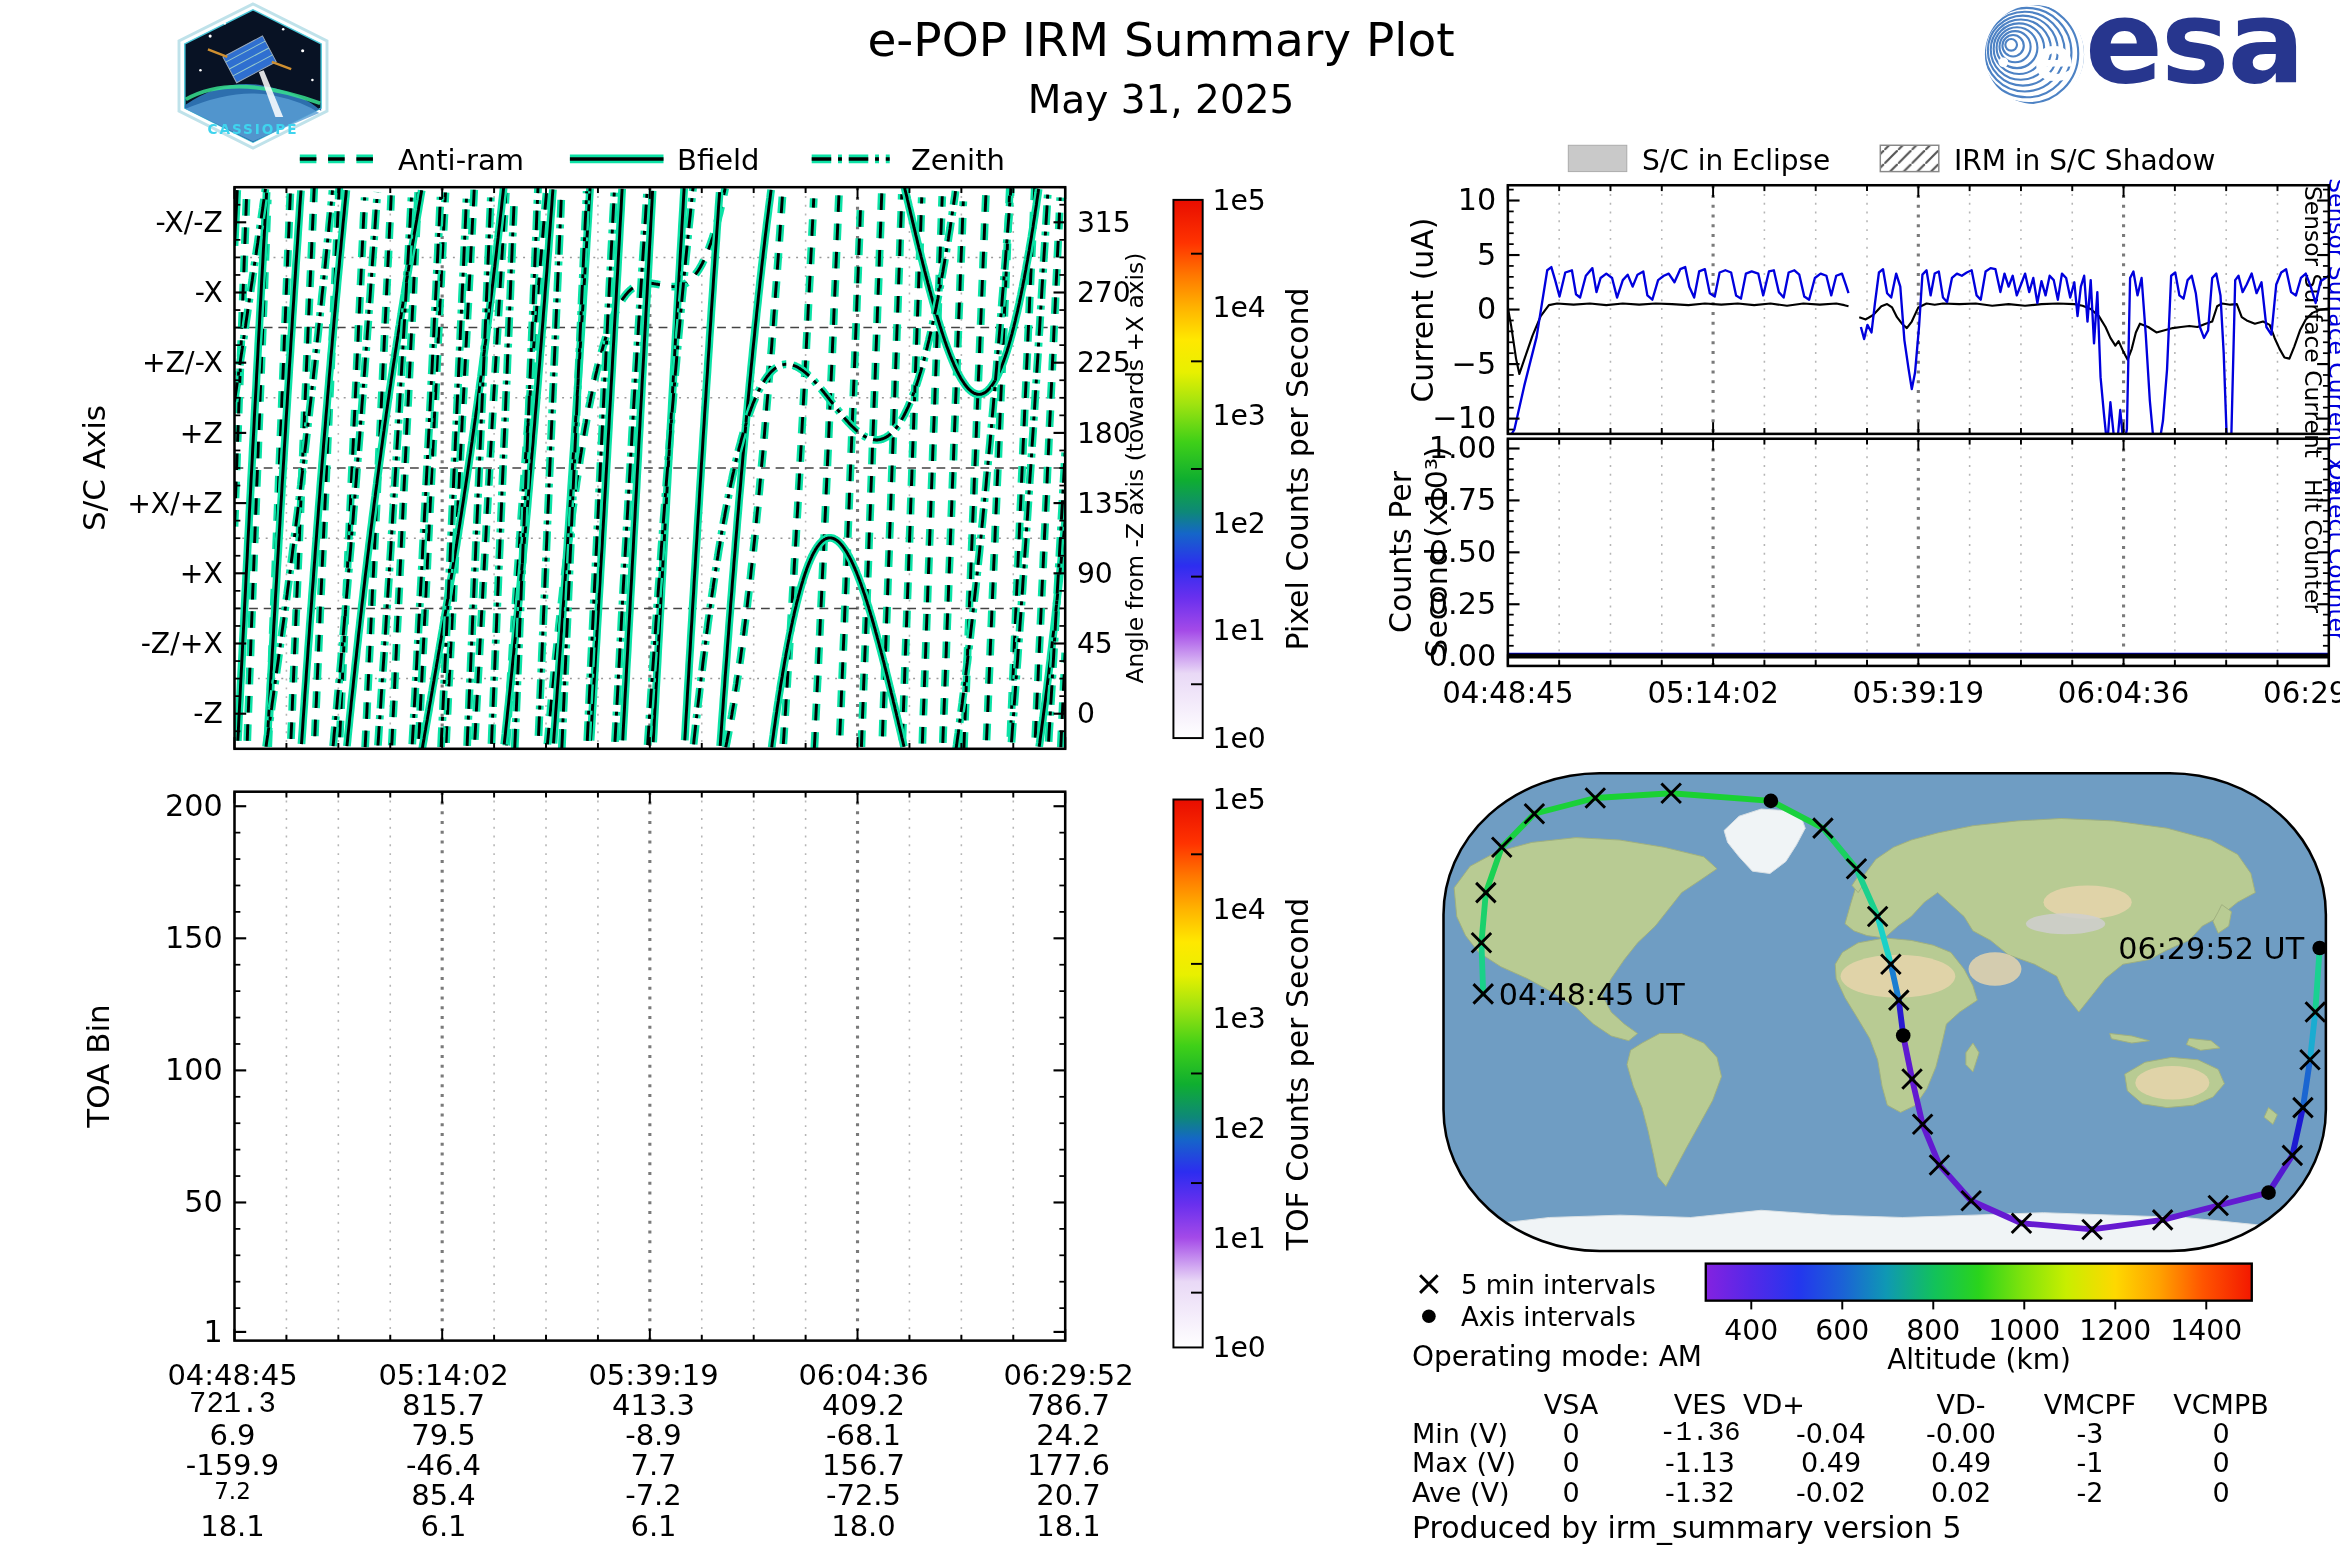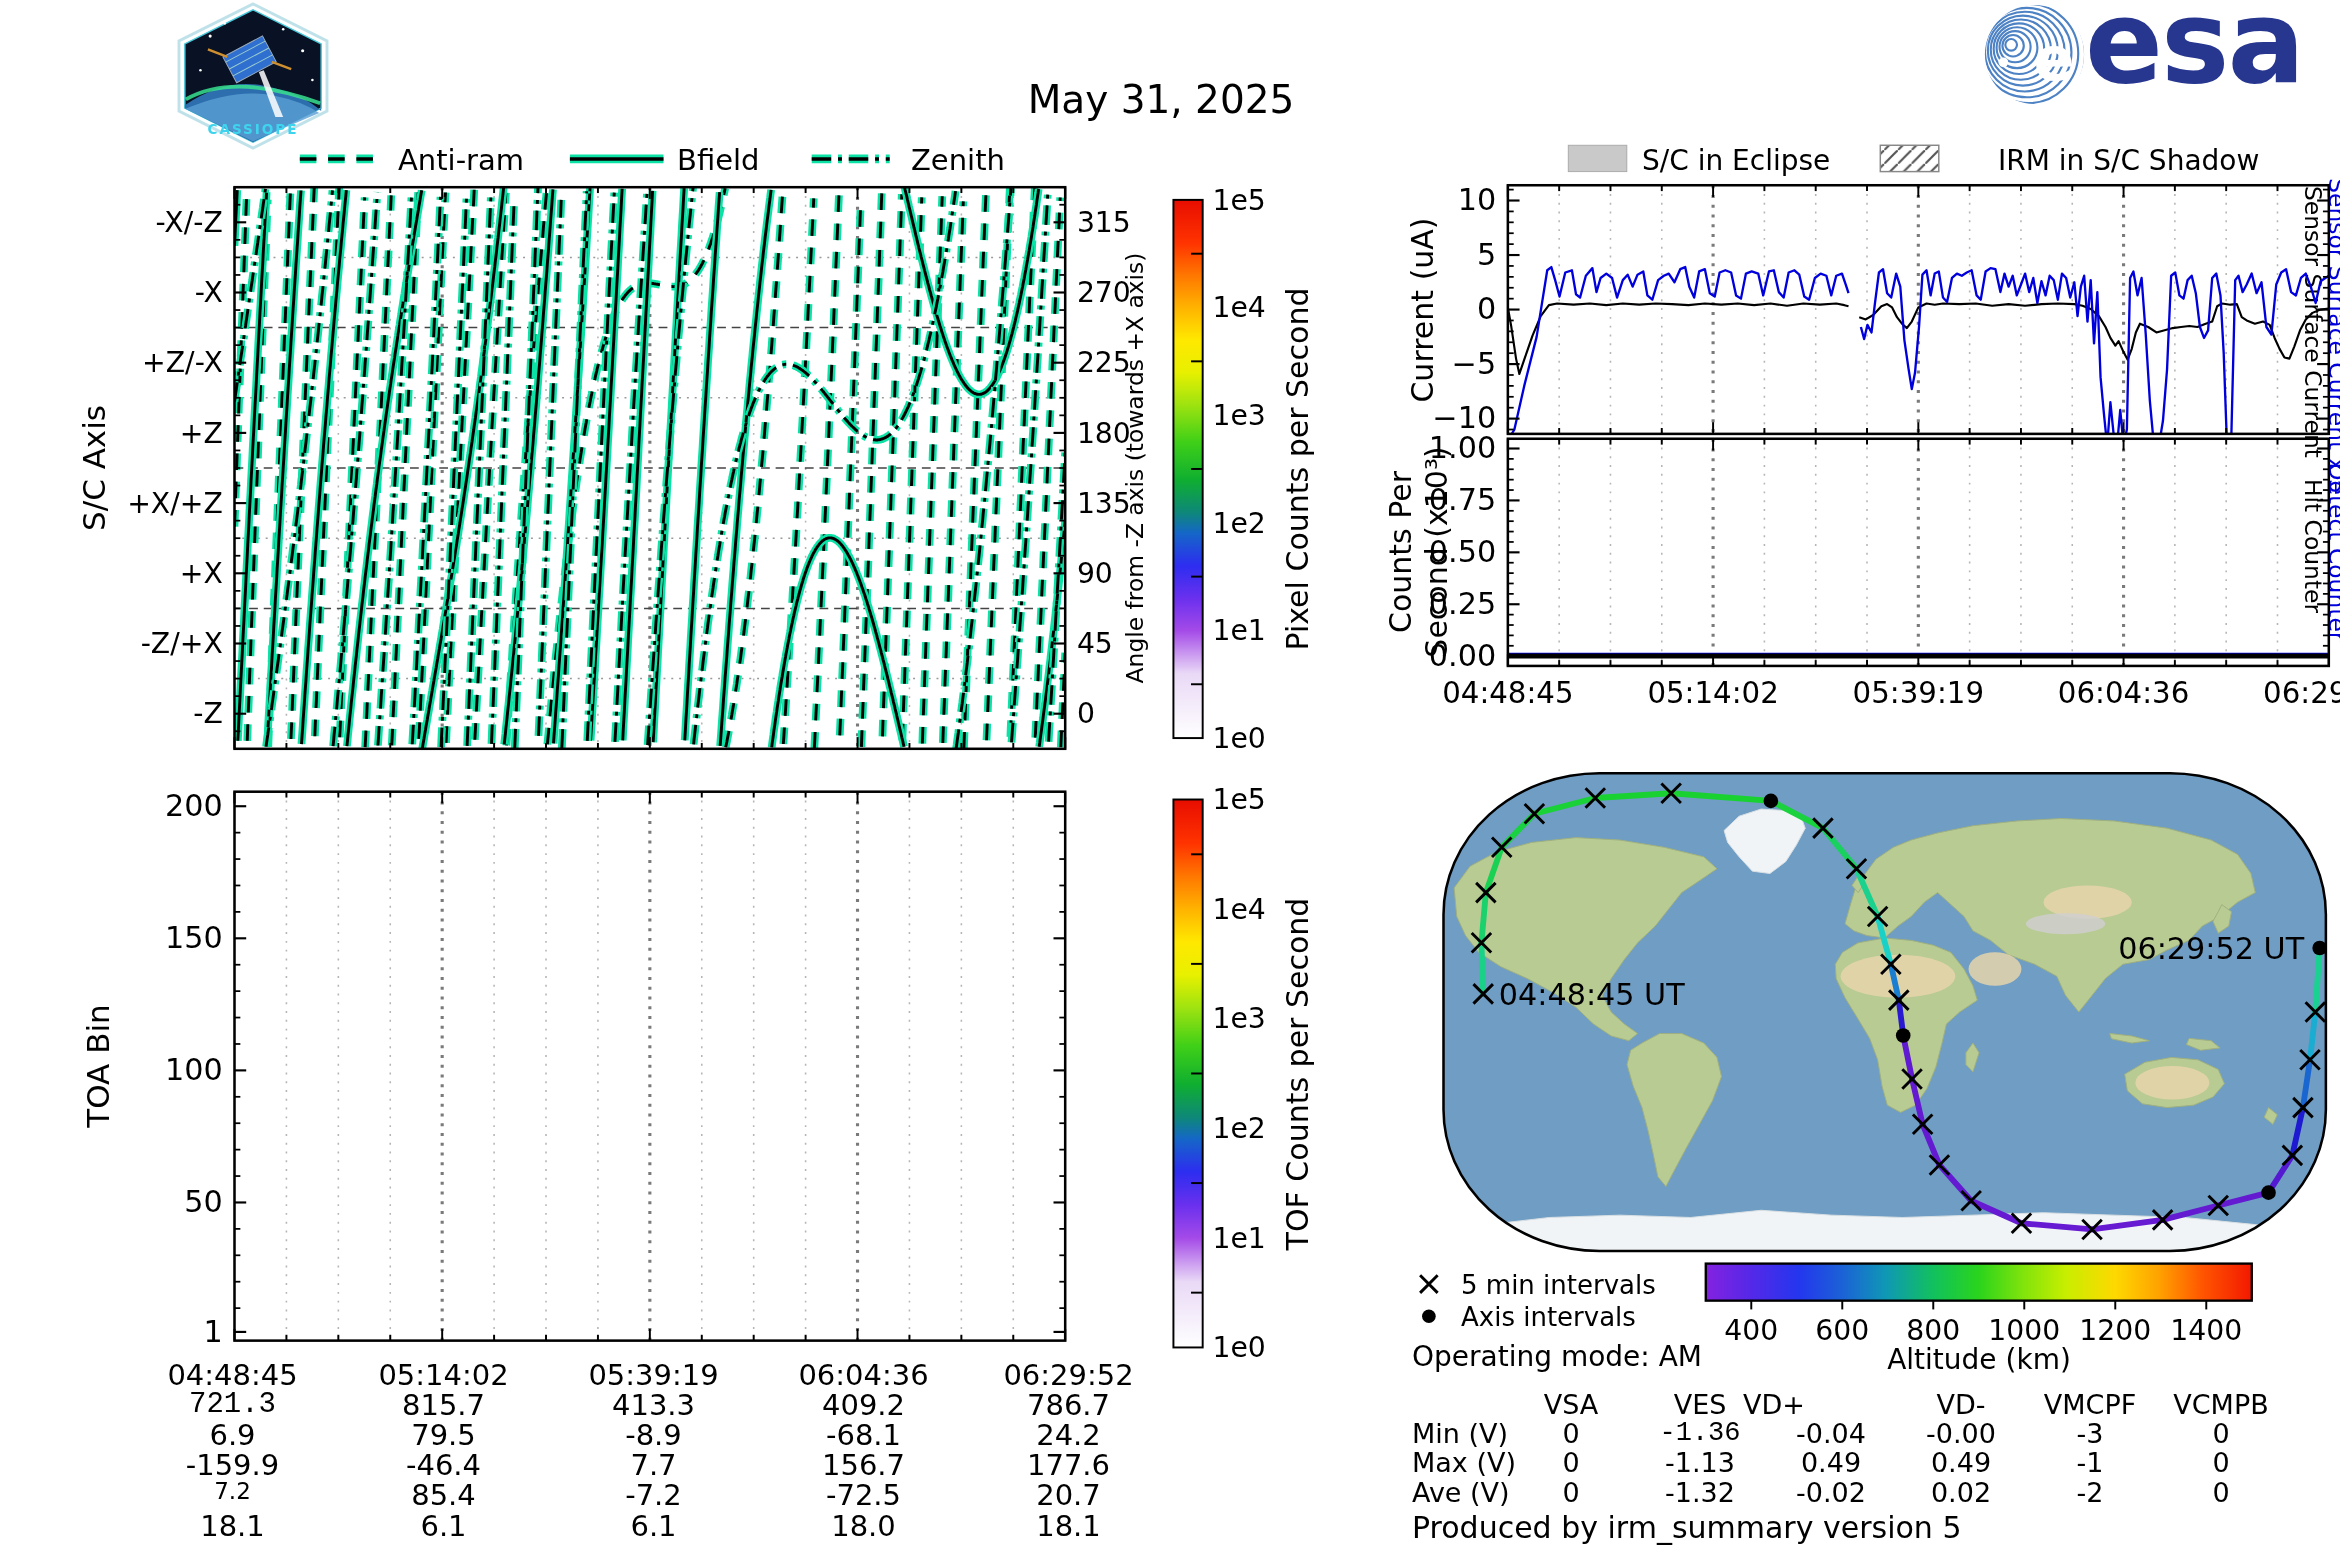--- a/index.html
+++ b/index.html
@@ -42,20 +42,21 @@
       <line x1="62" y1="50" x2="108" y2="50" stroke="#9cc" stroke-width="1"></line>
       <line x1="62" y1="58" x2="108" y2="58" stroke="#9cc" stroke-width="1"></line>
       <line x1="62" y1="66" x2="108" y2="66" stroke="#9cc" stroke-width="1"></line>
       <line x1="52" y1="30" x2="66" y2="46" stroke="#d09030" stroke-width="2.5"></line>
       <line x1="118" y1="88" x2="104" y2="72" stroke="#d09030" stroke-width="2.5"></line>
     </g>
     <polygon points="95,72 100,70 120,118 112,118" fill="#ffffff" opacity="0.85"></polygon>
     <text x="89" y="136" text-anchor="middle" font-size="14" font-weight="bold" fill="#3fd4ee" letter-spacing="2">CASSIOPE</text>
   </svg>
 
+  <div class="abs ctr" id="main-title">e-POP IRM Summary Plot</div>
   <div class="abs ctr" id="date-subtitle">May 31, 2025</div>
 
   <div class="abs" id="esa-logo">
     <svg width="105" height="105" viewBox="0 0 108 108">
       <defs>
           <clipPath id="esaclip">
             <circle cx="54" cy="54" r="51"></circle>
           </clipPath>
         </defs>
       <circle cx="54" cy="54" r="51" fill="#ffffff"></circle>
@@ -77,21 +78,21 @@
       <text x="74" y="80" text-anchor="middle" font-size="62" font-weight="bold" fill="#ffffff">e</text>
     </svg>
     <span id="esa-word">esa</span>
   </div>
 
   <div class="abs leg-label" style="left:398px;top:143px;">Anti-ram</div>
   <div class="abs leg-label" style="left:677px;top:143px;">Bfield</div>
   <div class="abs leg-label" style="left:911px;top:143px;">Zenith</div>
 
   <div class="abs leg-label" style="left:1642px;top:144px;font-size:28px;">S/C in Eclipse</div>
-  <div class="abs leg-label" style="left:1954px;top:144px;font-size:28px;margin-left:44px;">IRM in S/C Shadow</div>
+  <div class="abs leg-label" style="left:1954px;top:144px;font-size:28px;">IRM in S/C Shadow</div>
 
   <div class="abs rot" style="left:94px;top:468px;font-size:31px;">S/C Axis</div>
   <div class="abs rot" style="left:1135px;top:468px;font-size:23.4px;">Angle from -Z axis (towards +X axis)</div>
   <div class="abs rot" style="left:1297px;top:469px;font-size:30px;">Pixel Counts per Second</div>
   <div class="abs rot" style="left:1297px;top:1074px;font-size:30px;">TOF Counts per Second</div>
   <div class="abs rot" style="left:98px;top:1066px;font-size:31px;">TOA Bin</div>
   <div class="abs rot" style="left:1422px;top:310px;font-size:30px;">Current (uA)</div>
   <div class="abs rot" style="left:1400px;top:552px;font-size:30px;">Counts Per</div>
   <div class="abs rot" style="left:1436px;top:552px;font-size:30px;">Second (x10³)</div>
   <div class="abs rot-cw" style="left:2313px;top:322px;font-size:23.4px;color:#000;">Sensor Surface Current</div>

